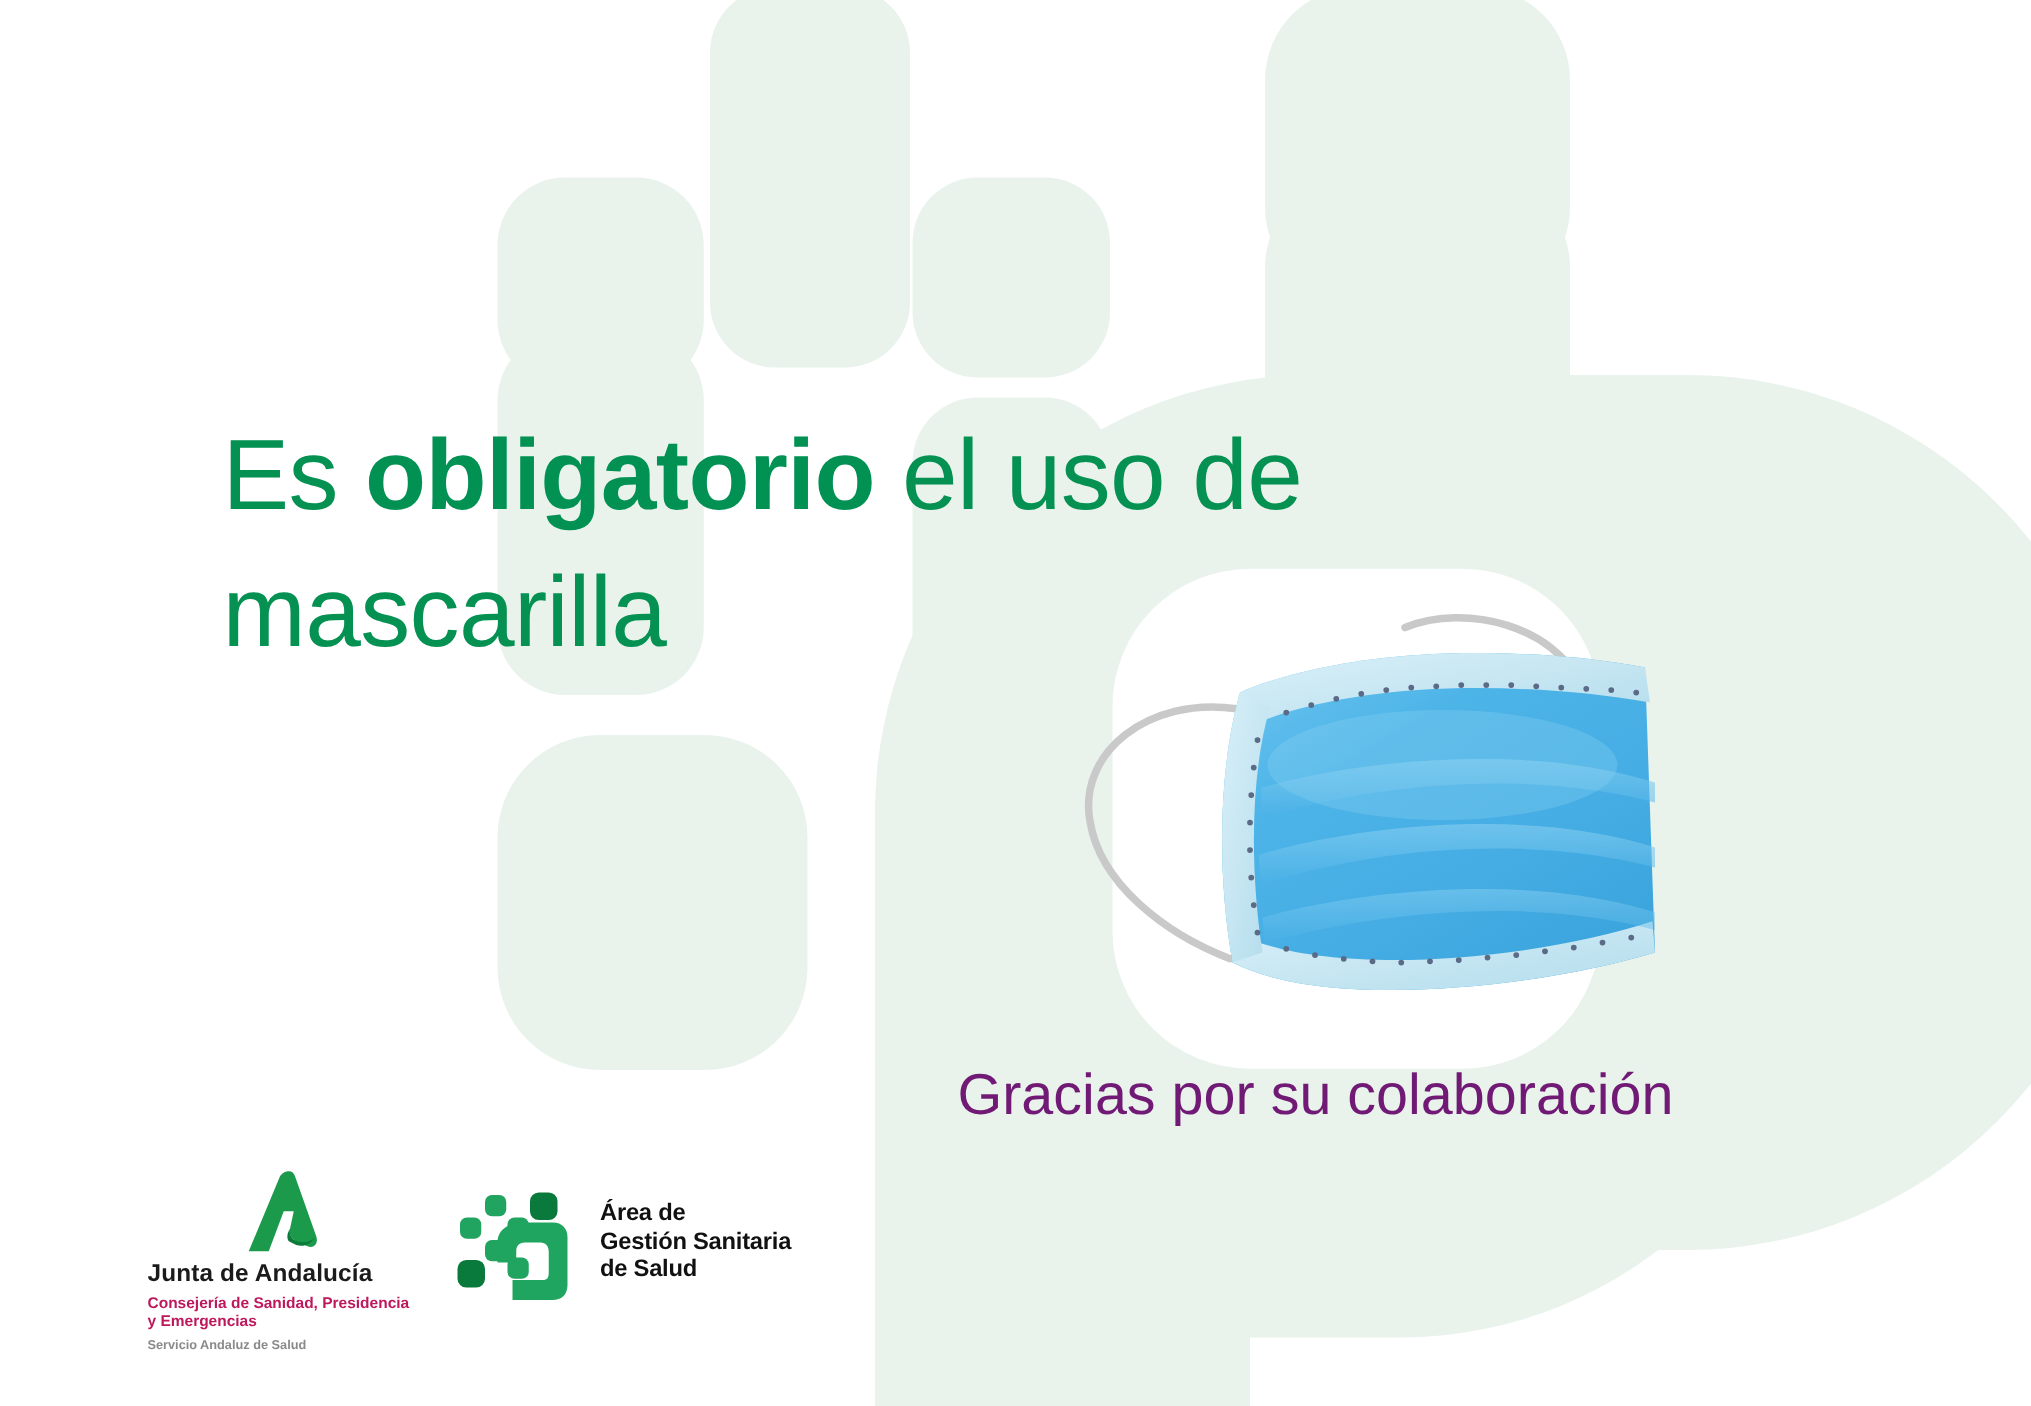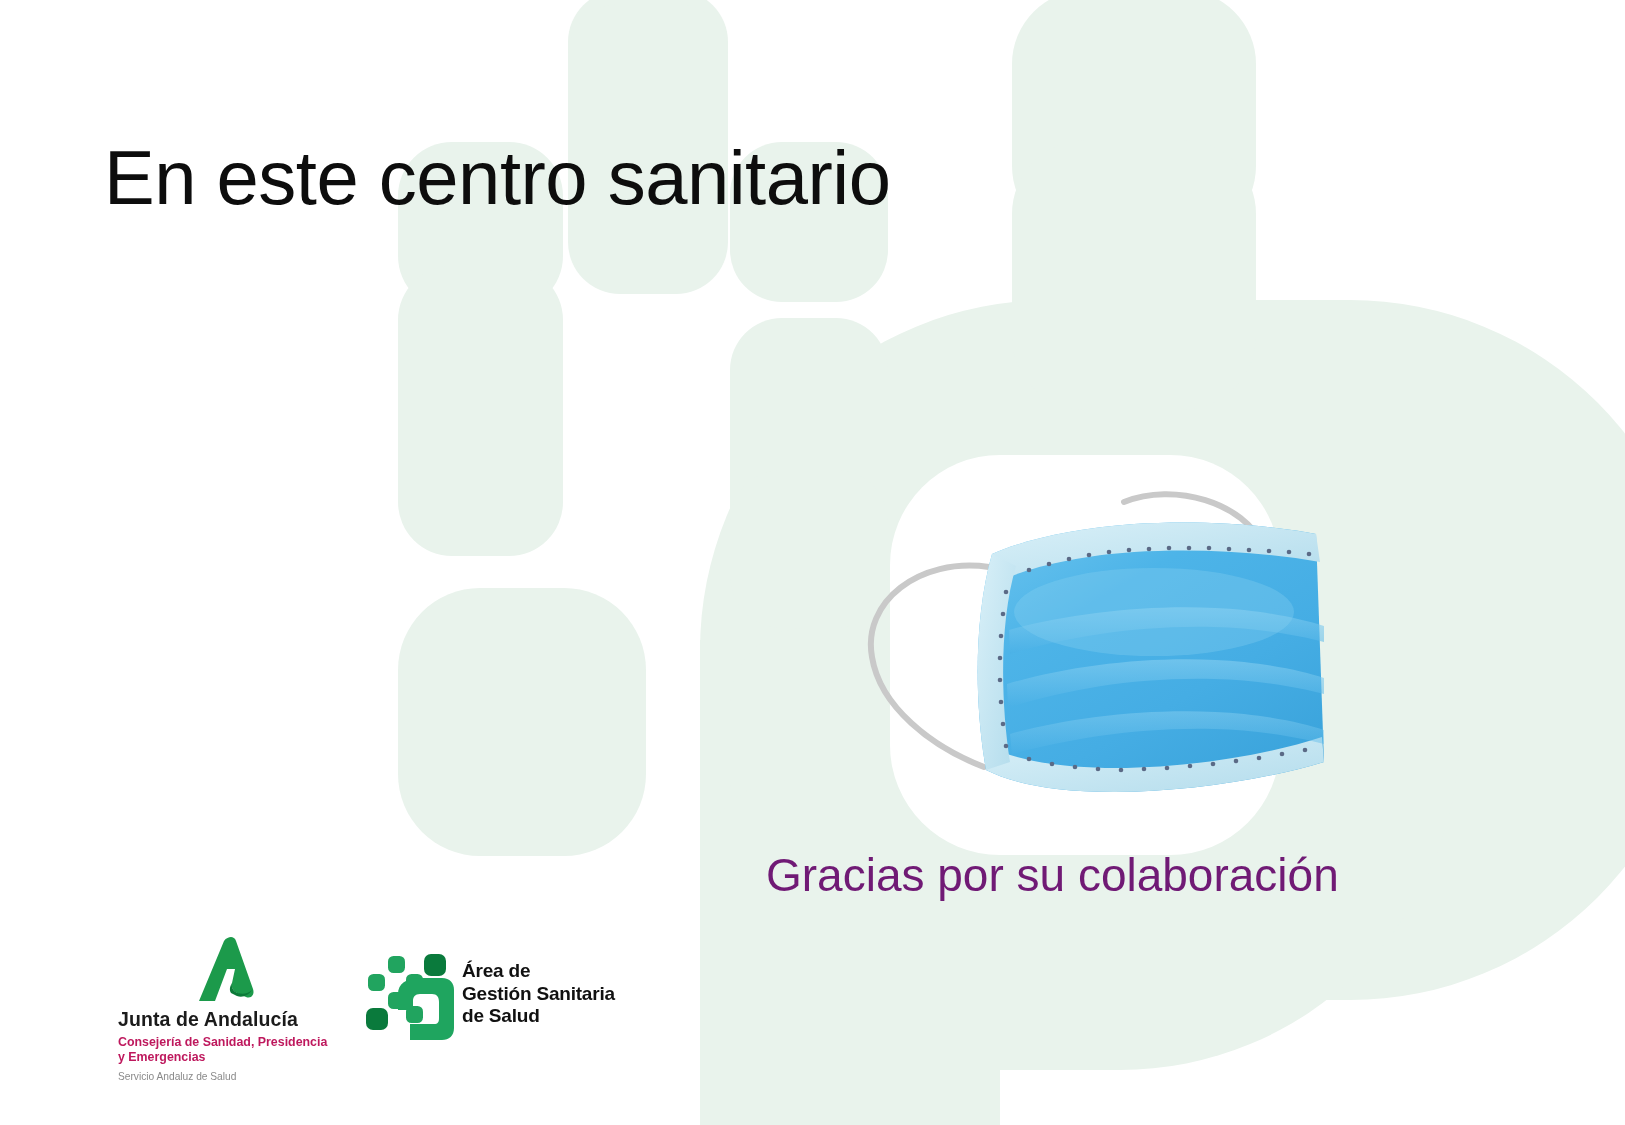--- a/index.html
+++ b/index.html
@@ -133,32 +133,32 @@
   }
   .junta-sub {
     font-size: 12.4px;
     font-weight: 700;
     color: #be185d;
     line-height: 1.22;
     margin-top: 4px;
   }
   .junta-sas {
     font-size: 10.2px;
-    font-weight: 400;
+    font-weight: 700;
     color: #8a8a8a;
     margin-top: 6px;
   }
 
   .logo-ags {
     position: absolute;
     left: 358px;
     top: 944px;
     display: flex;
     align-items: center;
-    gap: 4px;
+    gap: 22px;
     z-index: 3;
   }
   .ags-text {
     font-size: 19px;
     font-weight: 700;
     line-height: 1.18;
     color: #111111;
     letter-spacing: -0.2px;
   }
   .ags-text div { white-space: nowrap; }
@@ -185,22 +185,24 @@
     <div class="rr" style="left:398px;  top:588px;  width:248px; height:268px; border-radius:82px;"></div>
     <div class="rr" style="left:730px;  top:470px;  width:158px; height:158px; border-radius:52px;"></div>
     <div class="rr" style="left:730px;  top:628px;  width:230px; height:230px; border-radius:76px;"></div>
     <div class="rr" style="left:700px;  top:780px;  width:300px; height:345px; border-radius:90px 90px 0 0;"></div>
   </div>
 
   <div class="white-cut"></div>
 
   <div class="content">
 
-    <div class="headline">En este centro sanitario</div>
-
+
+    <div class="subhead">
+      <span>Es </span><b>obligatorio</b><span> el uso de mascarilla</span>
+    </div>
 
     <div class="thanks">Gracias por su colaboración</div>
 
     <div class="mask-wrap">
       <svg width="500" height="352" viewBox="0 0 500 352" xmlns="http://www.w3.org/2000/svg">
         <defs>
           <linearGradient id="bodyG" x1="0" y1="0" x2="0.75" y2="1">
             <stop offset="0%" stop-color="#6fc6ef"></stop>
             <stop offset="35%" stop-color="#4db4e8"></stop>
             <stop offset="70%" stop-color="#45ade4"></stop>

